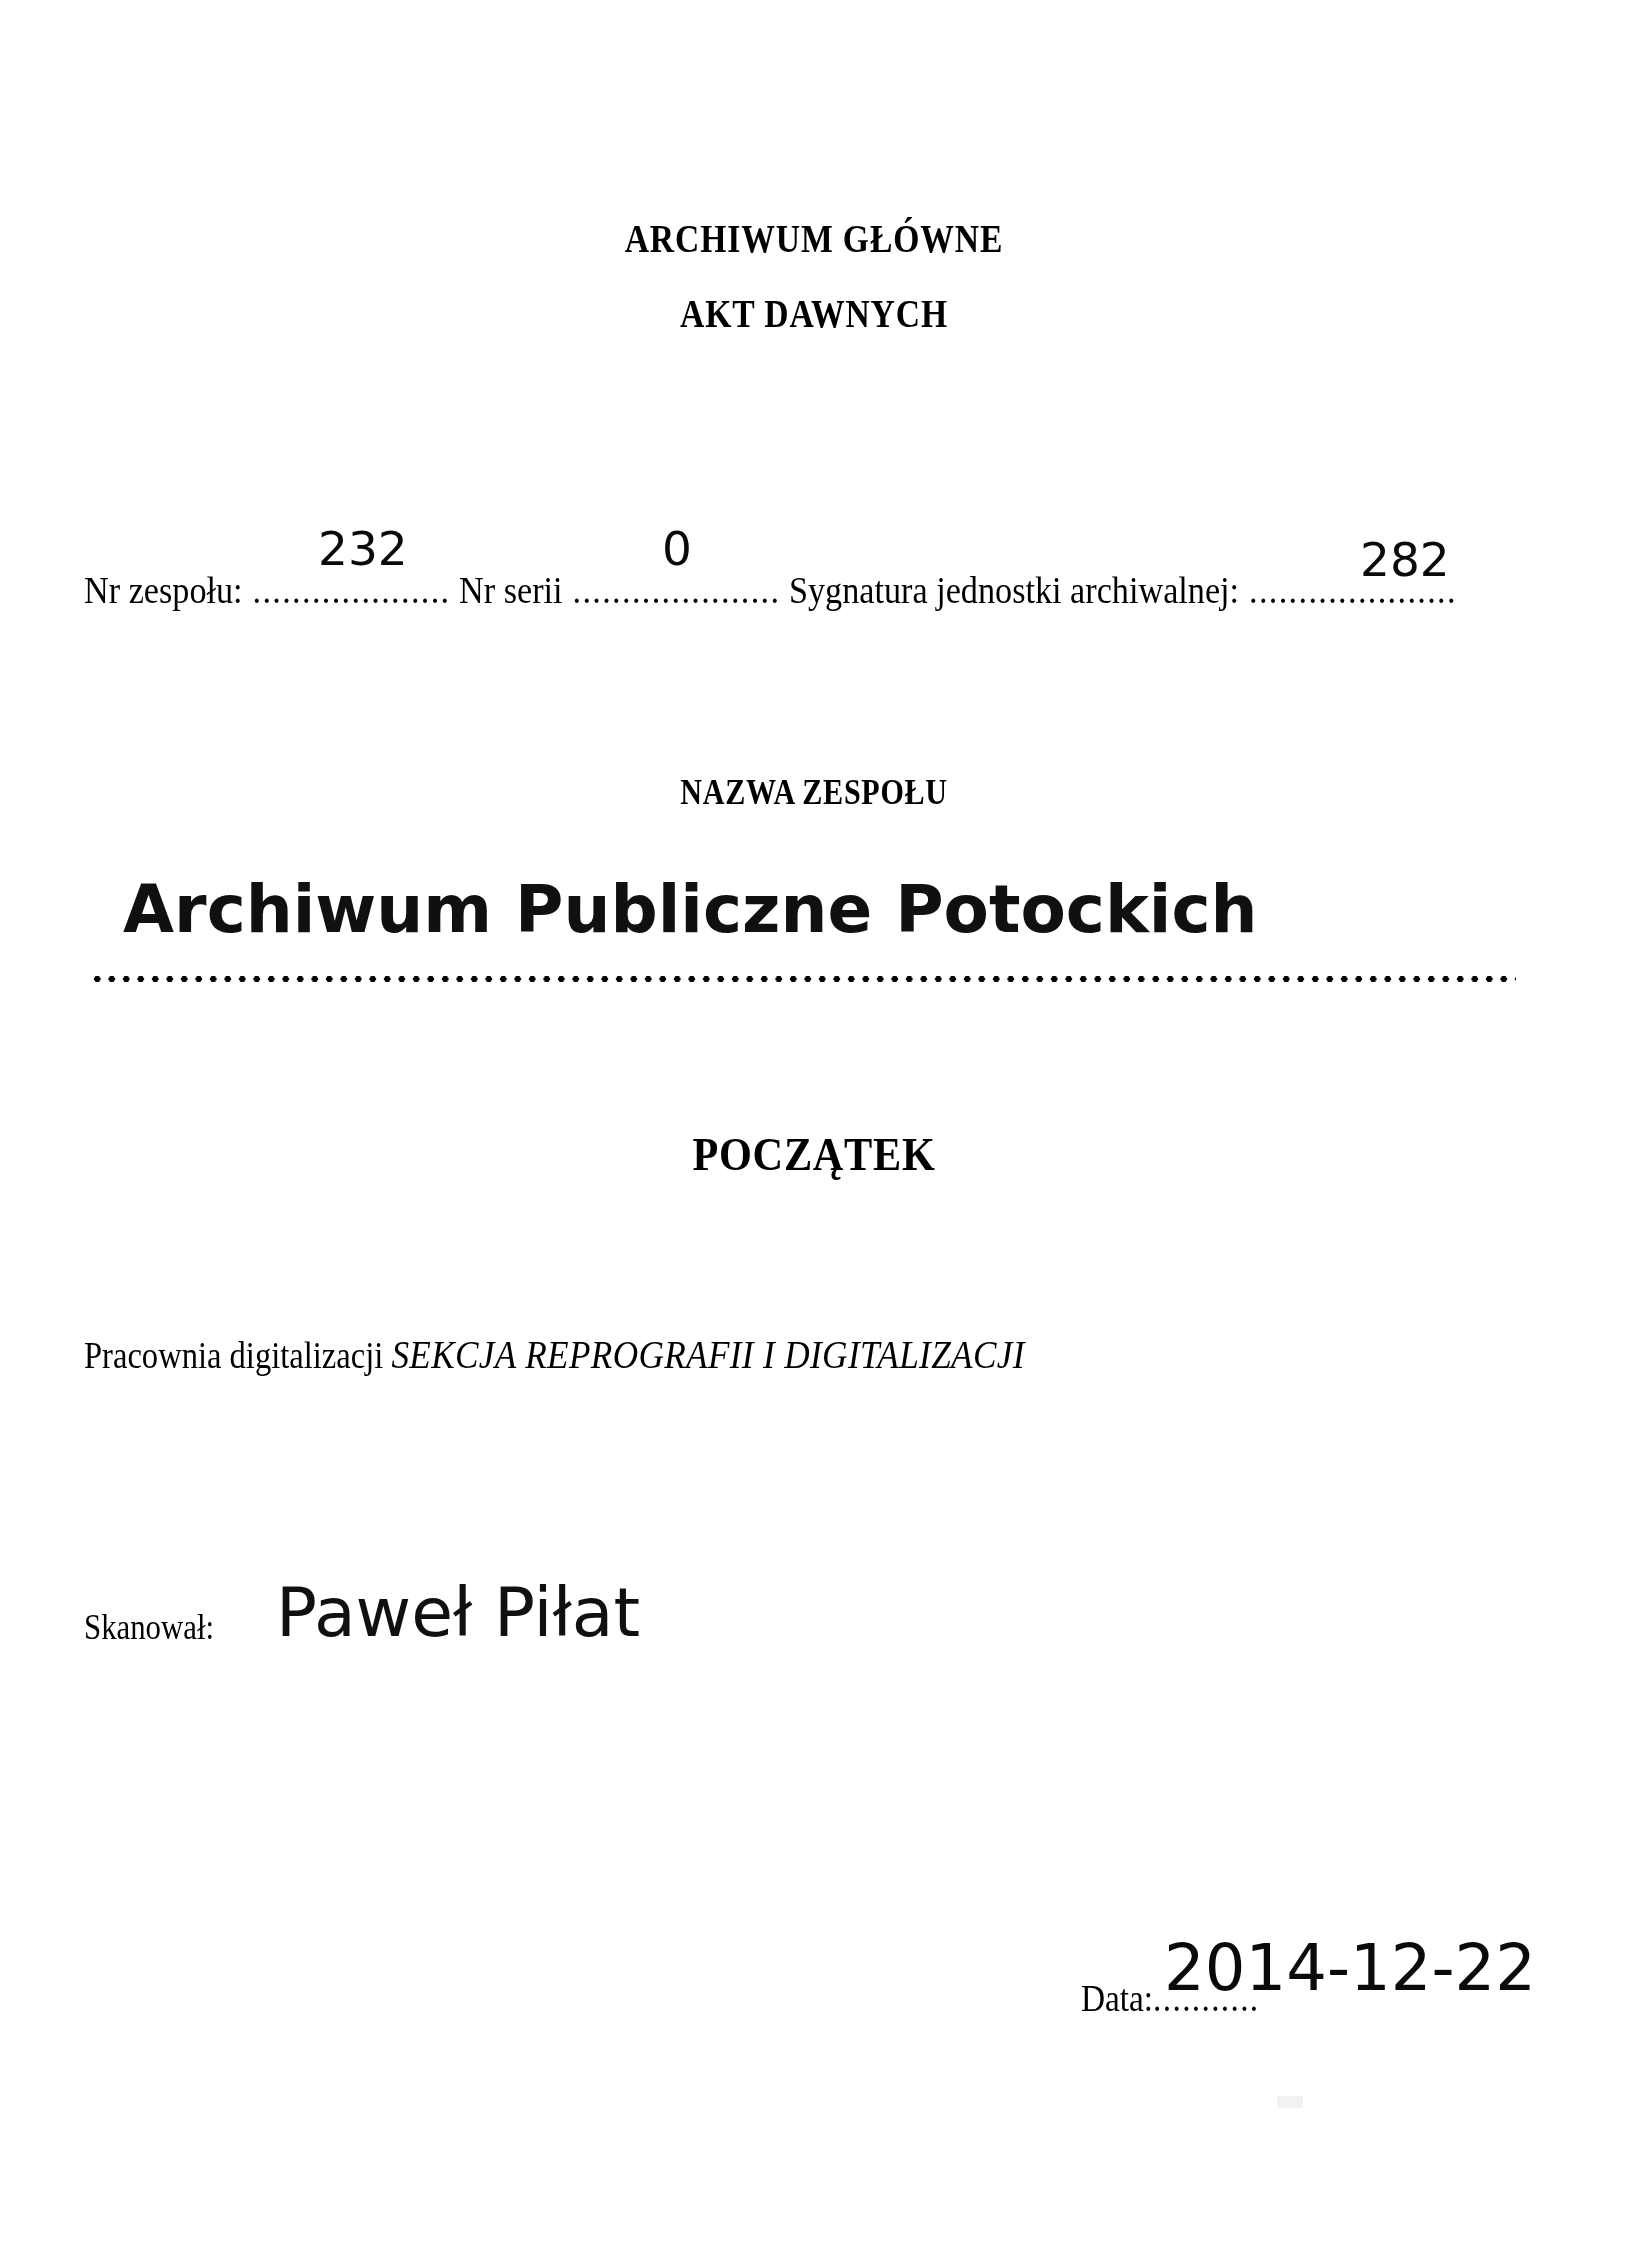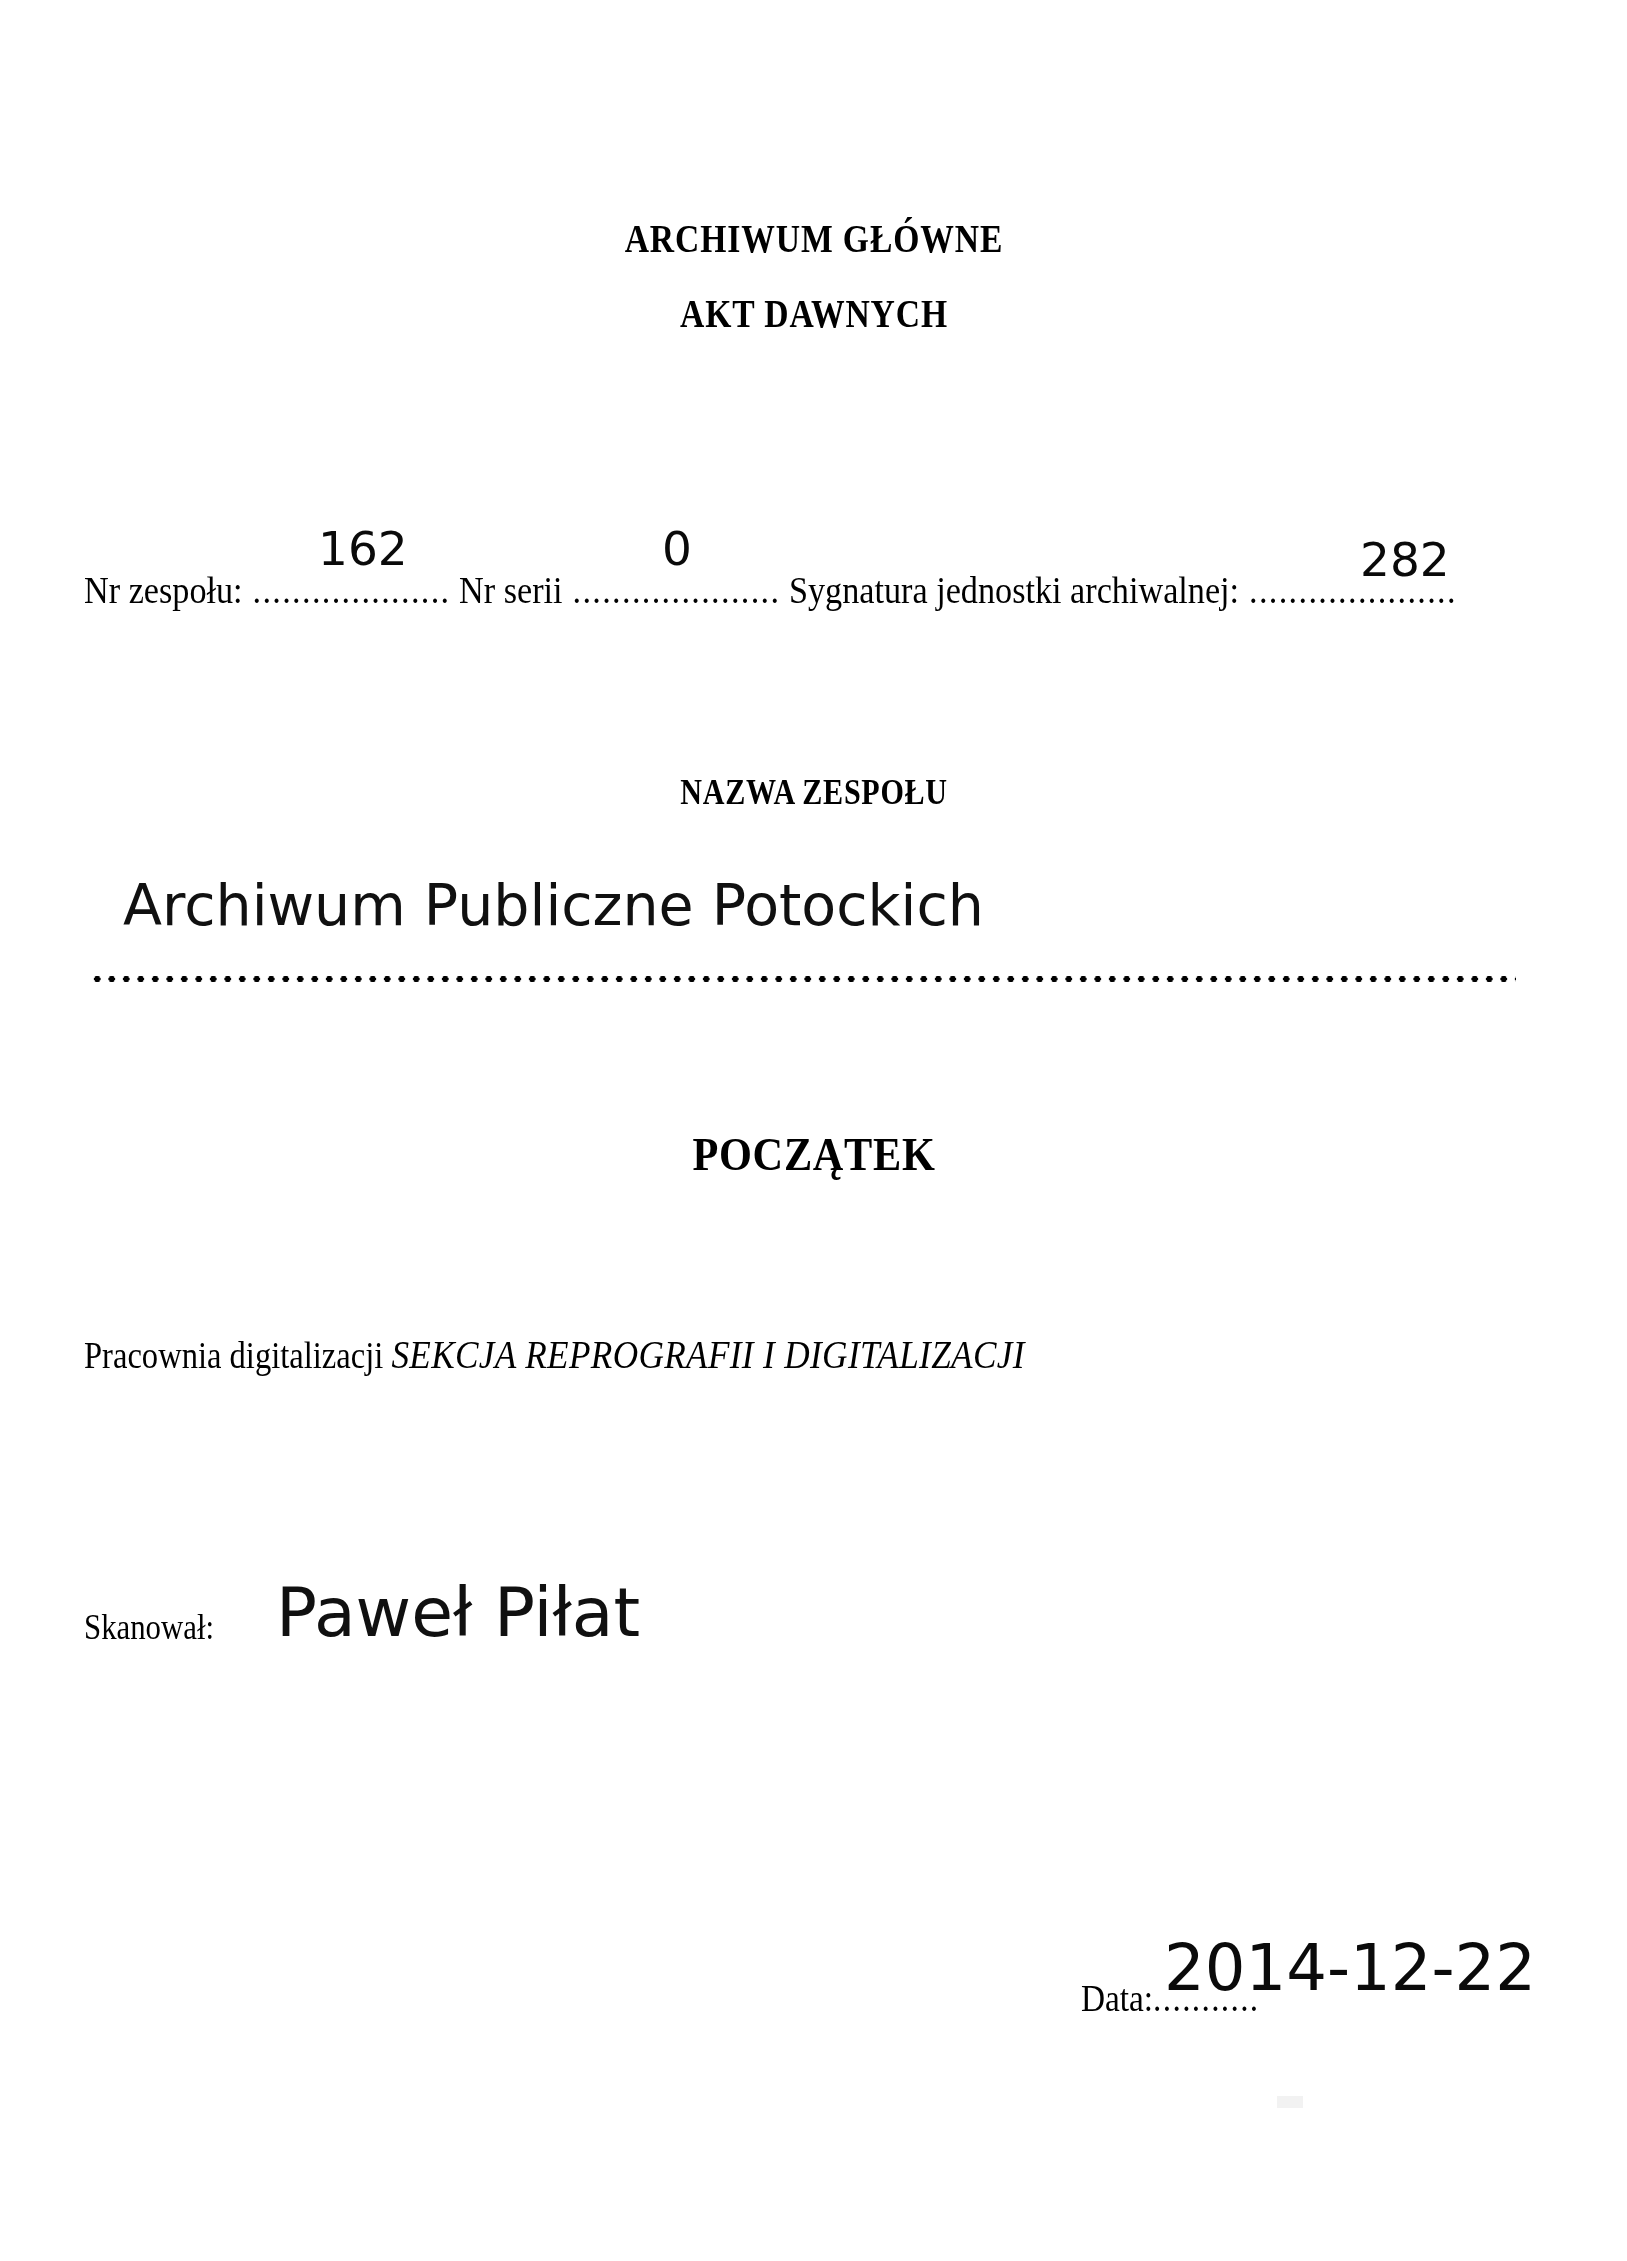--- a/index.html
+++ b/index.html
@@ -65,22 +65,22 @@
     font-weight: bold;
     font-size: 35px;
     letter-spacing: 0.8px;
     transform: scaleX(0.86);
     transform-origin: center center;
   }
   #fond-name-value {
     left: 123px;
     top: 877px;
     font-family: "DejaVu Sans", "Liberation Sans", sans-serif;
-    font-weight: 400;
-    font-size: 57px;
+    font-weight: 700;
+    font-size: 66px;
     line-height: 1;
     color: #101010;
   }
   #fond-name-rule {
     left: 90px;
     top: 974px;
     width: 1426px;
     height: 10px;
     background-image: radial-gradient(circle closest-side, #000 62%, rgba(0,0,0,0) 66%);
     background-size: 14.5px 10px;
@@ -168,21 +168,21 @@
   <div class="abs inst-line" id="institution-line-1">ARCHIWUM GŁÓWNE</div>
   <div class="abs inst-line" id="institution-line-2">AKT DAWNYCH</div>
 </div>
 
 <div>
 
   <div class="abs" id="reference-line">
     <span>Nr zespołu:</span><span class="dots-fill"> ....................</span><span> Nr serii</span><span class="dots-fill"> .....................</span><span> Sygnatura jednostki archiwalnej:</span><span class="dots-fill"> .....................</span>
   </div>
 
-  <div class="handwritten-value" id="fond-number-value">162</div>
+  <div class="handwritten-value" id="fond-number-value">232</div>
 
   <div class="handwritten-value" id="series-number-value">0</div>
 
   <div class="handwritten-value" id="unit-signature-value">282</div>
 </div>
 
 <div>
   <div class="abs" id="fond-name-heading">NAZWA ZESPOŁU</div>
 
   <div class="abs" id="fond-name-value">Archiwum Publiczne Potockich</div>

